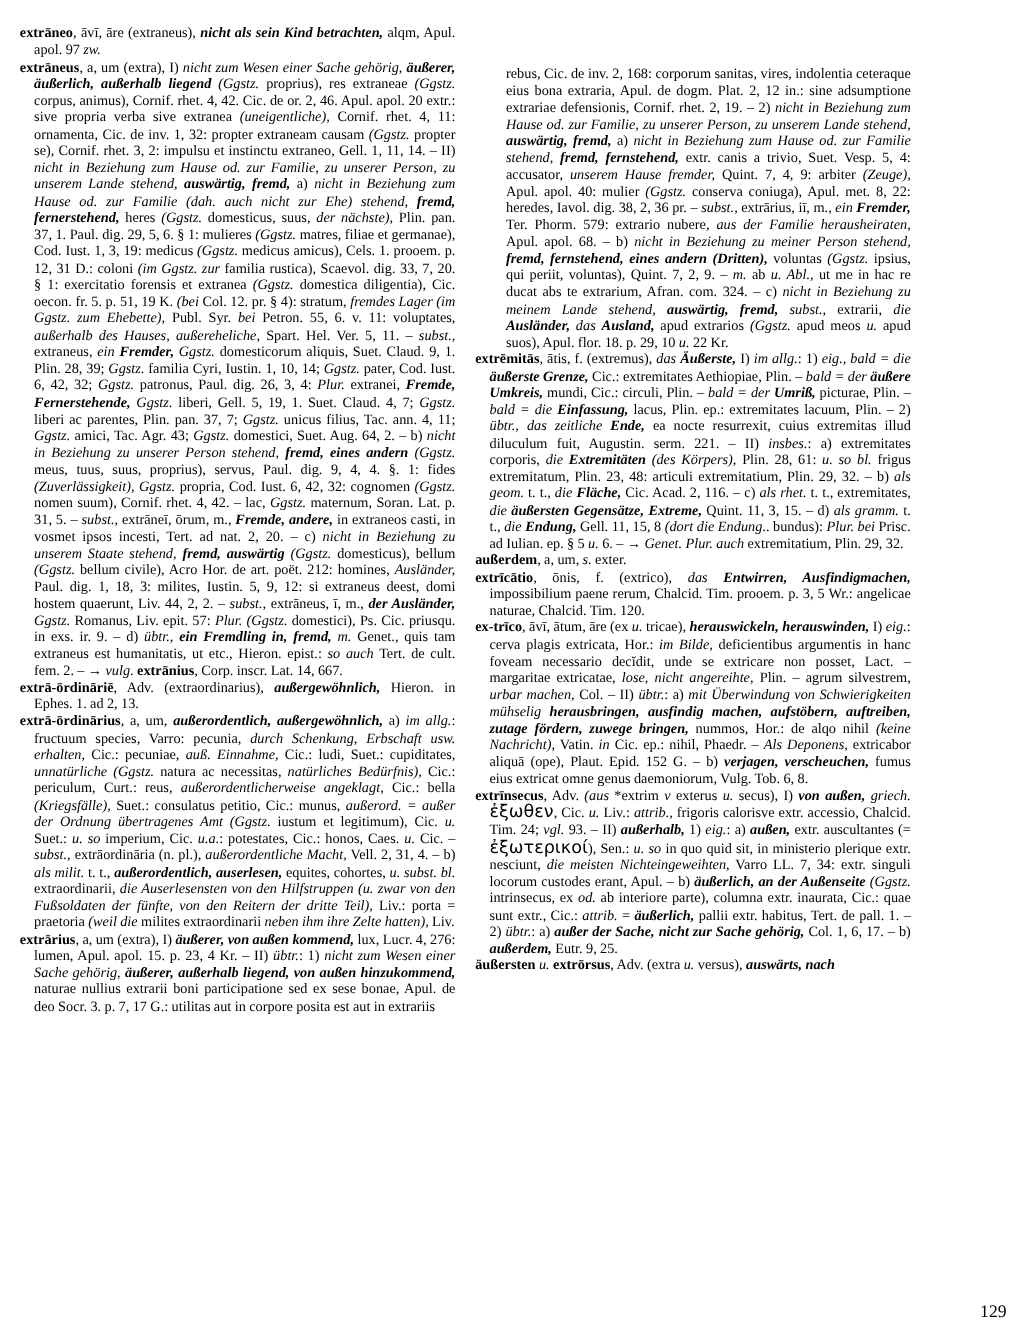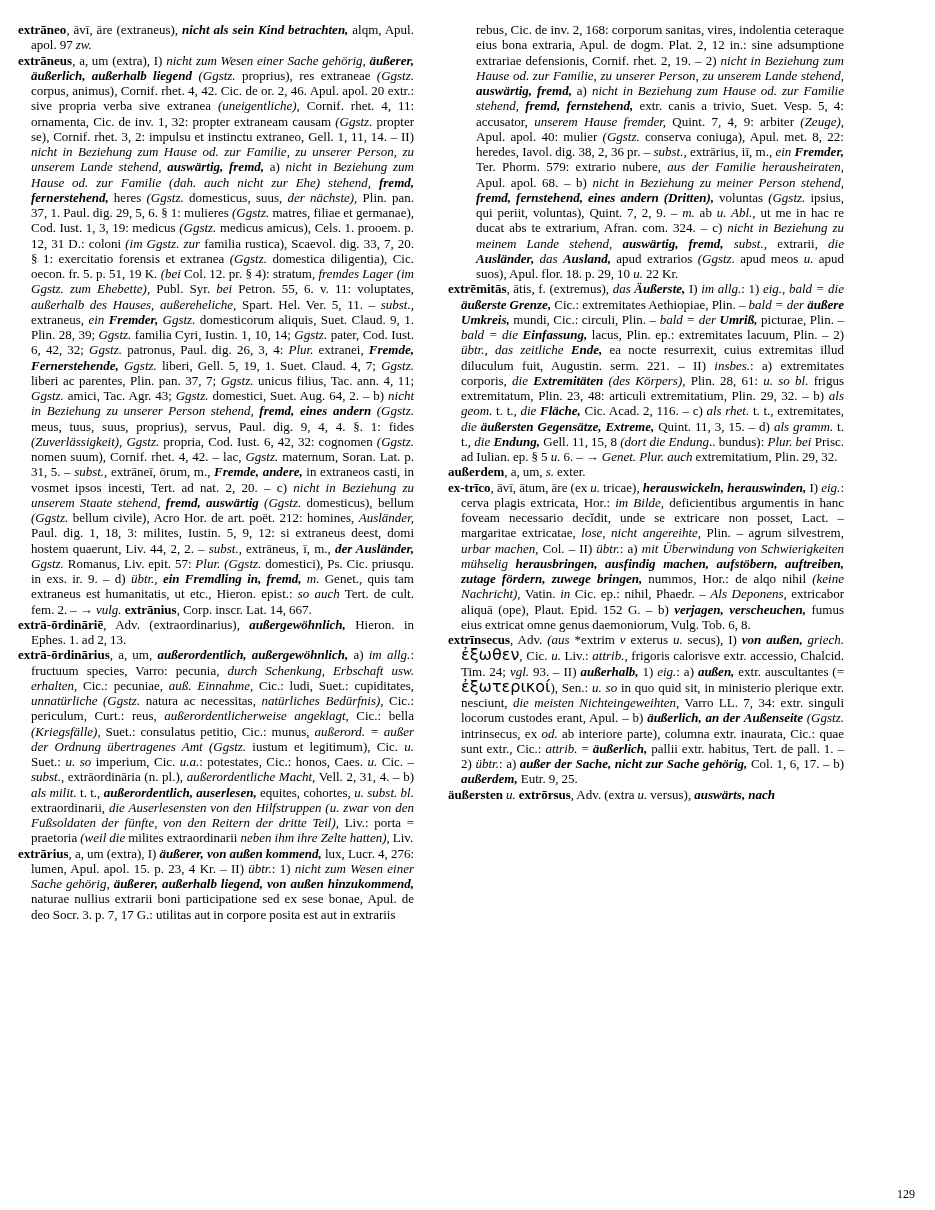--- a/index.html
+++ b/index.html
@@ -17,22 +17,22 @@
   }
   #page {
     width: 935px;
     height: 1210px;
     position: relative;
     box-sizing: border-box;
     padding: 22px 18px 0 18px;
   }
   #columns {
     display: flex;
-    gap: 34px;
-    align-items: flex-start;
+    gap: 18px;
+    align-items: center;
   }
   .column {
     width: 396px;
     flex: 0 0 396px;
   }
   .entry {
     font-size: 13.0px;
     line-height: 15.25px;
     text-align: justify;
     text-justify: inter-word;
@@ -59,41 +59,42 @@
   }
   .gk {
     font-family: "DejaVu Sans", sans-serif;
     font-size: 16px;
     font-style: normal;
   }
   #page-number {
     position: absolute;
     right: 20px;
     bottom: 8px;
-    font-size: 12px;
+    font-size: 16px;
     font-family: "Liberation Serif", serif;
   }
 </style>
 </head>
 <body>
 
 <div id="page">
   <div id="columns">
 
     <div class="column" id="left-col">
         <p class="entry"><span class="hw">extrāneo</span>, āvī, āre (extraneus), <span class="bi">nicht als sein Kind betrachten,</span> alqm, Apul. apol. 97 <span class="it">zw.</span></p>
         <p class="entry"><span class="hw">extrāneus</span>, a, um (extra), I) <span class="it">nicht zum Wesen einer Sache gehörig,</span> <span class="bi">äußerer, äußerlich, außerhalb liegend</span> <span class="it">(Ggstz.</span> proprius), res extraneae <span class="it">(Ggstz.</span> corpus, animus), Cornif. rhet. 4, 42. Cic. de or. 2, 46. Apul. apol. 20 extr.: sive propria verba sive extranea <span class="it">(uneigentliche),</span> Cornif. rhet. 4, 11: ornamenta, Cic. de inv. 1, 32: propter extraneam causam <span class="it">(Ggstz.</span> propter se), Cornif. rhet. 3, 2: impulsu et instinctu extraneo, Gell. 1, 11, 14. – II) <span class="it">nicht in Beziehung zum Hause od. zur Familie, zu unserer Person, zu unserem Lande stehend,</span> <span class="bi">auswärtig, fremd,</span> a) <span class="it">nicht in Beziehung zum Hause od. zur Familie (dah. auch nicht zur Ehe) stehend,</span> <span class="bi">fremd, fernerstehend,</span> heres <span class="it">(Ggstz.</span> domesticus, suus, <span class="it">der nächste),</span> Plin. pan. 37, 1. Paul. dig. 29, 5, 6. §&nbsp;1: mulieres <span class="it">(Ggstz.</span> matres, filiae et germanae), Cod. Iust. 1, 3, 19: medicus <span class="it">(Ggstz.</span> medicus amicus), Cels. 1. prooem. p. 12, 31 D.: coloni <span class="it">(im Ggstz. zur</span> familia rustica), Scaevol. dig. 33, 7, 20. §&nbsp;1: exercitatio forensis et extranea <span class="it">(Ggstz.</span> domestica diligentia), Cic. oecon. fr. 5. p. 51, 19 K. <span class="it">(bei</span> Col. 12. pr. §&nbsp;4): stratum, <span class="it">fremdes Lager (im Ggstz. zum Ehebette),</span> Publ. Syr. <span class="it">bei</span> Petron. 55, 6. v. 11: voluptates, <span class="it">außerhalb des Hauses, außereheliche,</span> Spart. Hel. Ver. 5, 11. – <span class="it">subst.,</span> extraneus, <span class="it">ein</span> <span class="bi">Fremder,</span> <span class="it">Ggstz.</span> domesticorum aliquis, Suet. Claud. 9, 1. Plin. 28, 39; <span class="it">Ggstz.</span> familia Cyri, Iustin. 1, 10, 14; <span class="it">Ggstz.</span> pater, Cod. Iust. 6, 42, 32; <span class="it">Ggstz.</span> patronus, Paul. dig. 26, 3, 4: <span class="it">Plur.</span> extranei, <span class="bi">Fremde, Fernerstehende,</span> <span class="it">Ggstz.</span> liberi, Gell. 5, 19, 1. Suet. Claud. 4, 7; <span class="it">Ggstz.</span> liberi ac parentes, Plin. pan. 37, 7; <span class="it">Ggstz.</span> unicus filius, Tac. ann. 4, 11; <span class="it">Ggstz.</span> amici, Tac. Agr. 43; <span class="it">Ggstz.</span> domestici, Suet. Aug. 64, 2. – b) <span class="it">nicht in Beziehung zu unserer Person stehend,</span> <span class="bi">fremd, eines andern</span> <span class="it">(Ggstz.</span> meus, tuus, suus, proprius), servus, Paul. dig. 9, 4, 4. §.&nbsp;1: fides <span class="it">(Zuverlässigkeit), Ggstz.</span> propria, Cod. Iust. 6, 42, 32: cognomen <span class="it">(Ggstz.</span> nomen suum), Cornif. rhet. 4, 42. – lac, <span class="it">Ggstz.</span> maternum, Soran. Lat. p. 31, 5. – <span class="it">subst.,</span> extrāneī, ōrum, m., <span class="bi">Fremde, andere,</span> in extraneos casti, in vosmet ipsos incesti, Tert. ad nat. 2, 20. – c) <span class="it">nicht in Beziehung zu unserem Staate stehend,</span> <span class="bi">fremd, auswärtig</span> <span class="it">(Ggstz.</span> domesticus), bellum <span class="it">(Ggstz.</span> bellum civile), Acro Hor. de art. poët. 212: homines, <span class="it">Ausländer,</span> Paul. dig. 1, 18, 3: milites, Iustin. 5, 9, 12: si extraneus deest, domi hostem quaerunt, Liv. 44, 2, 2. – <span class="it">subst.,</span> extrāneus, ī, m., <span class="bi">der Ausländer,</span> <span class="it">Ggstz.</span> Romanus, Liv. epit. 57: <span class="it">Plur. (Ggstz.</span> domestici), Ps. Cic. priusqu. in exs. ir. 9. – d) <span class="it">übtr.,</span> <span class="bi">ein Fremdling in, fremd,</span> <span class="it">m.</span> Genet., quis tam extraneus est humanitatis, ut etc., Hieron. epist.: <span class="it">so auch</span> Tert. de cult. fem. 2. – → <span class="it">vulg.</span> <span class="hw">extrānius</span>, Corp. inscr. Lat. 14, 667.</p>
         <p class="entry"><span class="hw">extrā-ōrdināriē</span>, Adv. (extraordinarius), <span class="bi">außergewöhnlich,</span> Hieron. in Ephes. 1. ad 2, 13.</p>
         <p class="entry"><span class="hw">extrā-ōrdinārius</span>, a, um, <span class="bi">außerordentlich, außergewöhnlich,</span> a) <span class="it">im allg.</span>: fructuum species, Varro: pecunia, <span class="it">durch Schenkung, Erbschaft usw. erhalten,</span> Cic.: pecuniae, <span class="it">auß. Einnahme,</span> Cic.: ludi, Suet.: cupiditates, <span class="it">unnatürliche (Ggstz.</span> natura ac necessitas, <span class="it">natürliches Bedürfnis),</span> Cic.: periculum, Curt.: reus, <span class="it">außerordentlicherweise angeklagt,</span> Cic.: bella <span class="it">(Kriegsfälle),</span> Suet.: consulatus petitio, Cic.: munus, <span class="it">außerord. = außer der Ordnung übertragenes Amt (Ggstz.</span> iustum et legitimum), Cic. <span class="it">u.</span> Suet.: <span class="it">u. so</span> imperium, Cic. <span class="it">u.a.</span>: potestates, Cic.: honos, Caes. <span class="it">u.</span> Cic. – <span class="it">subst.,</span> extrāordināria (n. pl.), <span class="it">außerordentliche Macht,</span> Vell. 2, 31, 4. – b) <span class="it">als milit.</span> t. t., <span class="bi">außerordentlich, auserlesen,</span> equites, cohortes, <span class="it">u. subst. bl.</span> extraordinarii, <span class="it">die Auserlesensten von den Hilfstruppen (u. zwar von den Fußsoldaten der fünfte, von den Reitern der dritte Teil),</span> Liv.: porta = praetoria <span class="it">(weil die</span> milites extraordinarii <span class="it">neben ihm ihre Zelte hatten),</span> Liv.</p>
         <p class="entry"><span class="hw">extrārius</span>, a, um (extra), I) <span class="bi">äußerer, von außen kommend,</span> lux, Lucr. 4, 276: lumen, Apul. apol. 15. p. 23, 4 Kr. – II) <span class="it">übtr.</span>: 1) <span class="it">nicht zum Wesen einer Sache gehörig,</span> <span class="bi">äußerer, außerhalb liegend, von außen hinzukommend,</span> naturae nullius extrarii boni participatione sed ex sese bonae, Apul. de deo Socr. 3. p. 7, 17 G.: utilitas aut in corpore posita est aut in extrariis</p>
       </div>
     <div class="column" id="right-col">
         <p class="entry cont">rebus, Cic. de inv. 2, 168: corporum sanitas, vires, indolentia ceteraque eius bona extraria, Apul. de dogm. Plat. 2, 12 in.: sine adsumptione extrariae defensionis, Cornif. rhet. 2, 19. – 2) <span class="it">nicht in Beziehung zum Hause od. zur Familie, zu unserer Person, zu unserem Lande stehend,</span> <span class="bi">auswärtig, fremd,</span> a) <span class="it">nicht in Beziehung zum Hause od. zur Familie stehend,</span> <span class="bi">fremd, fernstehend,</span> extr. canis a trivio, Suet. Vesp. 5, 4: accusator, <span class="it">unserem Hause fremder,</span> Quint. 7, 4, 9: arbiter <span class="it">(Zeuge),</span> Apul. apol. 40: mulier <span class="it">(Ggstz.</span> conserva coniuga), Apul. met. 8, 22: heredes, Iavol. dig. 38, 2, 36 pr. – <span class="it">subst.,</span> extrārius, iī, m., <span class="it">ein</span> <span class="bi">Fremder,</span> Ter. Phorm. 579: extrario nubere, <span class="it">aus der Familie herausheiraten,</span> Apul. apol. 68. – b) <span class="it">nicht in Beziehung zu meiner Person stehend,</span> <span class="bi">fremd, fernstehend, eines andern (Dritten),</span> voluntas <span class="it">(Ggstz.</span> ipsius, qui periit, voluntas), Quint. 7, 2, 9. – <span class="it">m.</span> ab <span class="it">u. Abl.,</span> ut me in hac re ducat abs te extrarium, Afran. com. 324. – c) <span class="it">nicht in Beziehung zu meinem Lande stehend,</span> <span class="bi">auswärtig, fremd,</span> <span class="it">subst.,</span> extrarii, <span class="it">die</span> <span class="bi">Ausländer,</span> <span class="it">das</span> <span class="bi">Ausland,</span> apud extrarios <span class="it">(Ggstz.</span> apud meos <span class="it">u.</span> apud suos), Apul. flor. 18. p. 29, 10 <span class="it">u.</span> 22 Kr.</p>
         <p class="entry"><span class="hw">extrēmitās</span>, ātis, f. (extremus), <span class="it">das</span> <span class="bi">Äußerste,</span> I) <span class="it">im allg.</span>: 1) <span class="it">eig., bald = die</span> <span class="bi">äußerste Grenze,</span> Cic.: extremitates Aethiopiae, Plin. – <span class="it">bald = der</span> <span class="bi">äußere Umkreis,</span> mundi, Cic.: circuli, Plin. – <span class="it">bald = der</span> <span class="bi">Umriß,</span> picturae, Plin. – <span class="it">bald = die</span> <span class="bi">Einfassung,</span> lacus, Plin. ep.: extremitates lacuum, Plin. – 2) <span class="it">übtr., das zeitliche</span> <span class="bi">Ende,</span> ea nocte resurrexit, cuius extremitas illud diluculum fuit, Augustin. serm. 221. – II) <span class="it">insbes.</span>: a) extremitates corporis, <span class="it">die</span> <span class="bi">Extremitäten</span> <span class="it">(des Körpers),</span> Plin. 28, 61: <span class="it">u. so bl.</span> frigus extremitatum, Plin. 23, 48: articuli extremitatium, Plin. 29, 32. – b) <span class="it">als geom.</span> t. t., <span class="it">die</span> <span class="bi">Fläche,</span> Cic. Acad. 2, 116. – c) <span class="it">als rhet.</span> t. t., extremitates, <span class="it">die</span> <span class="bi">äußersten Gegensätze, Extreme,</span> Quint. 11, 3, 15. – d) <span class="it">als gramm.</span> t. t., <span class="it">die</span> <span class="bi">Endung,</span> Gell. 11, 15, 8 <span class="it">(dort die Endung</span>.. bundus): <span class="it">Plur. bei</span> Prisc. ad Iulian. ep. §&nbsp;5 <span class="it">u.</span> 6. – → <span class="it">Genet. Plur. auch</span> extremitatium, Plin. 29, 32.</p>
         <p class="entry"><span class="hw">außerdem</span>, a, um, <span class="it">s.</span> exter.</p>
+        <p class="entry"><span class="hw">extrīcātio</span>, ōnis, f. (extrico), <span class="it">das</span> <span class="bi">Entwirren, Ausfindigmachen,</span> impossibilium paene rerum, Chalcid. Tim. prooem. p. 3, 5 Wr.: angelicae naturae, Chalcid. Tim. 120.</p>
         <p class="entry"><span class="hw">ex-trīco</span>, āvī, ātum, āre (ex <span class="it">u.</span> tricae), <span class="bi">herauswickeln, herauswinden,</span> I) <span class="it">eig.</span>: cerva plagis extricata, Hor.: <span class="it">im Bilde,</span> deficientibus argumentis in hanc foveam necessario decĭdit, unde se extricare non posset, Lact. – margaritae extricatae, <span class="it">lose, nicht angereihte,</span> Plin. – agrum silvestrem, <span class="it">urbar machen,</span> Col. – II) <span class="it">übtr.</span>: a) <span class="it">mit Überwindung von Schwierigkeiten mühselig</span> <span class="bi">herausbringen, ausfindig machen, aufstöbern, auftreiben, zutage fördern, zuwege bringen,</span> nummos, Hor.: de alqo nihil <span class="it">(keine Nachricht),</span> Vatin. <span class="it">in</span> Cic. ep.: nihil, Phaedr. – <span class="it">Als Deponens,</span> extricabor aliquā (ope), Plaut. Epid. 152 G. – b) <span class="bi">verjagen, verscheuchen,</span> fumus eius extricat omne genus daemoniorum, Vulg. Tob. 6, 8.</p>
         <p class="entry"><span class="hw">extrīnsecus</span>, Adv. <span class="it">(aus</span> *extrim <span class="it">v</span> exterus <span class="it">u.</span> secus), I) <span class="bi">von außen,</span> <span class="it">griech.</span> <span class="gk">ἐξωθεν</span>, Cic. <span class="it">u.</span> Liv.: <span class="it">attrib.,</span> frigoris calorisve extr. accessio, Chalcid. Tim. 24; <span class="it">vgl.</span> 93. – II) <span class="bi">außerhalb,</span> 1) <span class="it">eig.</span>: a) <span class="bi">außen,</span> extr. auscultantes (= <span class="gk">ἐξωτερικοί</span>), Sen.: <span class="it">u. so</span> in quo quid sit, in ministerio plerique extr. nesciunt, <span class="it">die meisten Nichteingeweihten,</span> Varro LL. 7, 34: extr. singuli locorum custodes erant, Apul. – b) <span class="bi">äußerlich, an der Außenseite</span> <span class="it">(Ggstz.</span> intrinsecus, ex <span class="it">od.</span> ab interiore parte), columna extr. inaurata, Cic.: quae sunt extr., Cic.: <span class="it">attrib.</span> = <span class="bi">äußerlich,</span> pallii extr. habitus, Tert. de pall. 1. – 2) <span class="it">übtr.</span>: a) <span class="bi">außer der Sache, nicht zur Sache gehörig,</span> Col. 1, 6, 17. – b) <span class="bi">außerdem,</span> Eutr. 9, 25.</p>
         <p class="entry"><span class="hw">äußersten</span> <span class="it">u.</span> <span class="hw">extrōrsus</span>, Adv. (extra <span class="it">u.</span> versus), <span class="bi">auswärts, nach</span></p>
       </div>
 
   </div>
   <div id="page-number">129</div>
 </div>
 
 </body></html>

